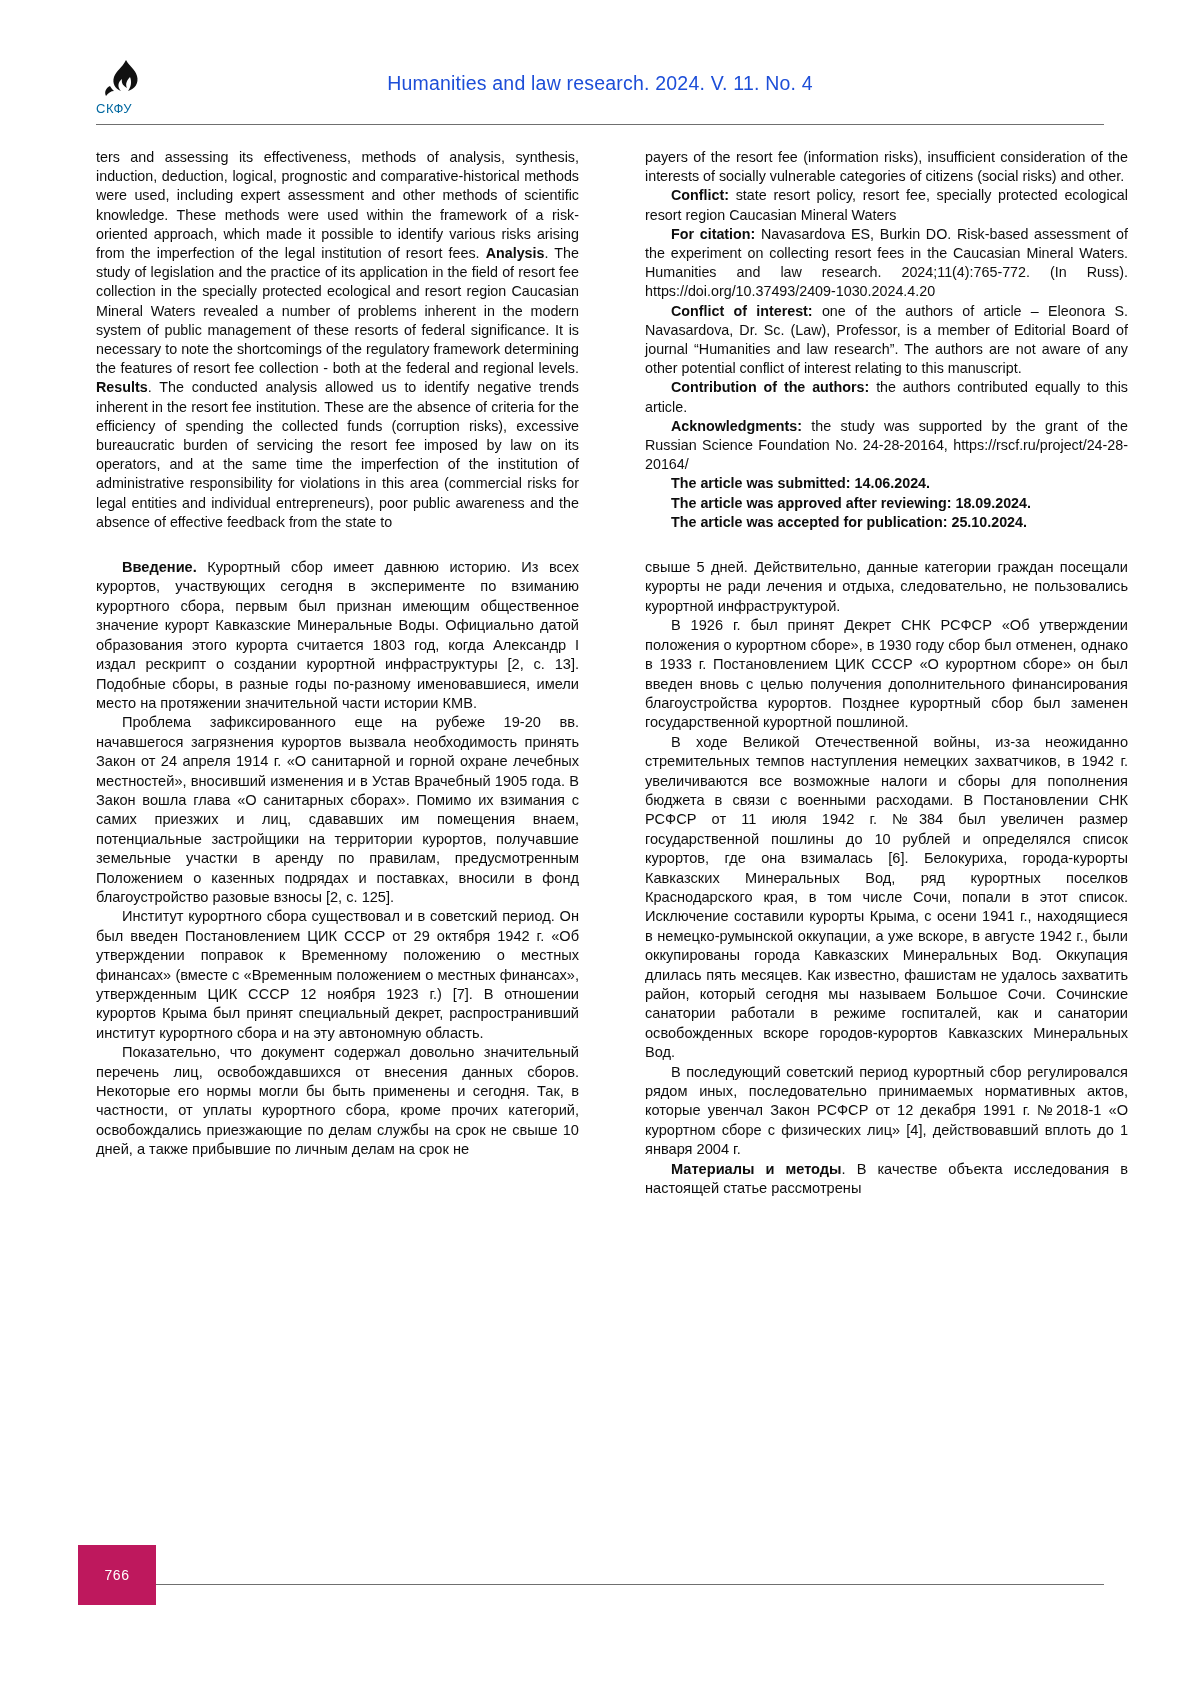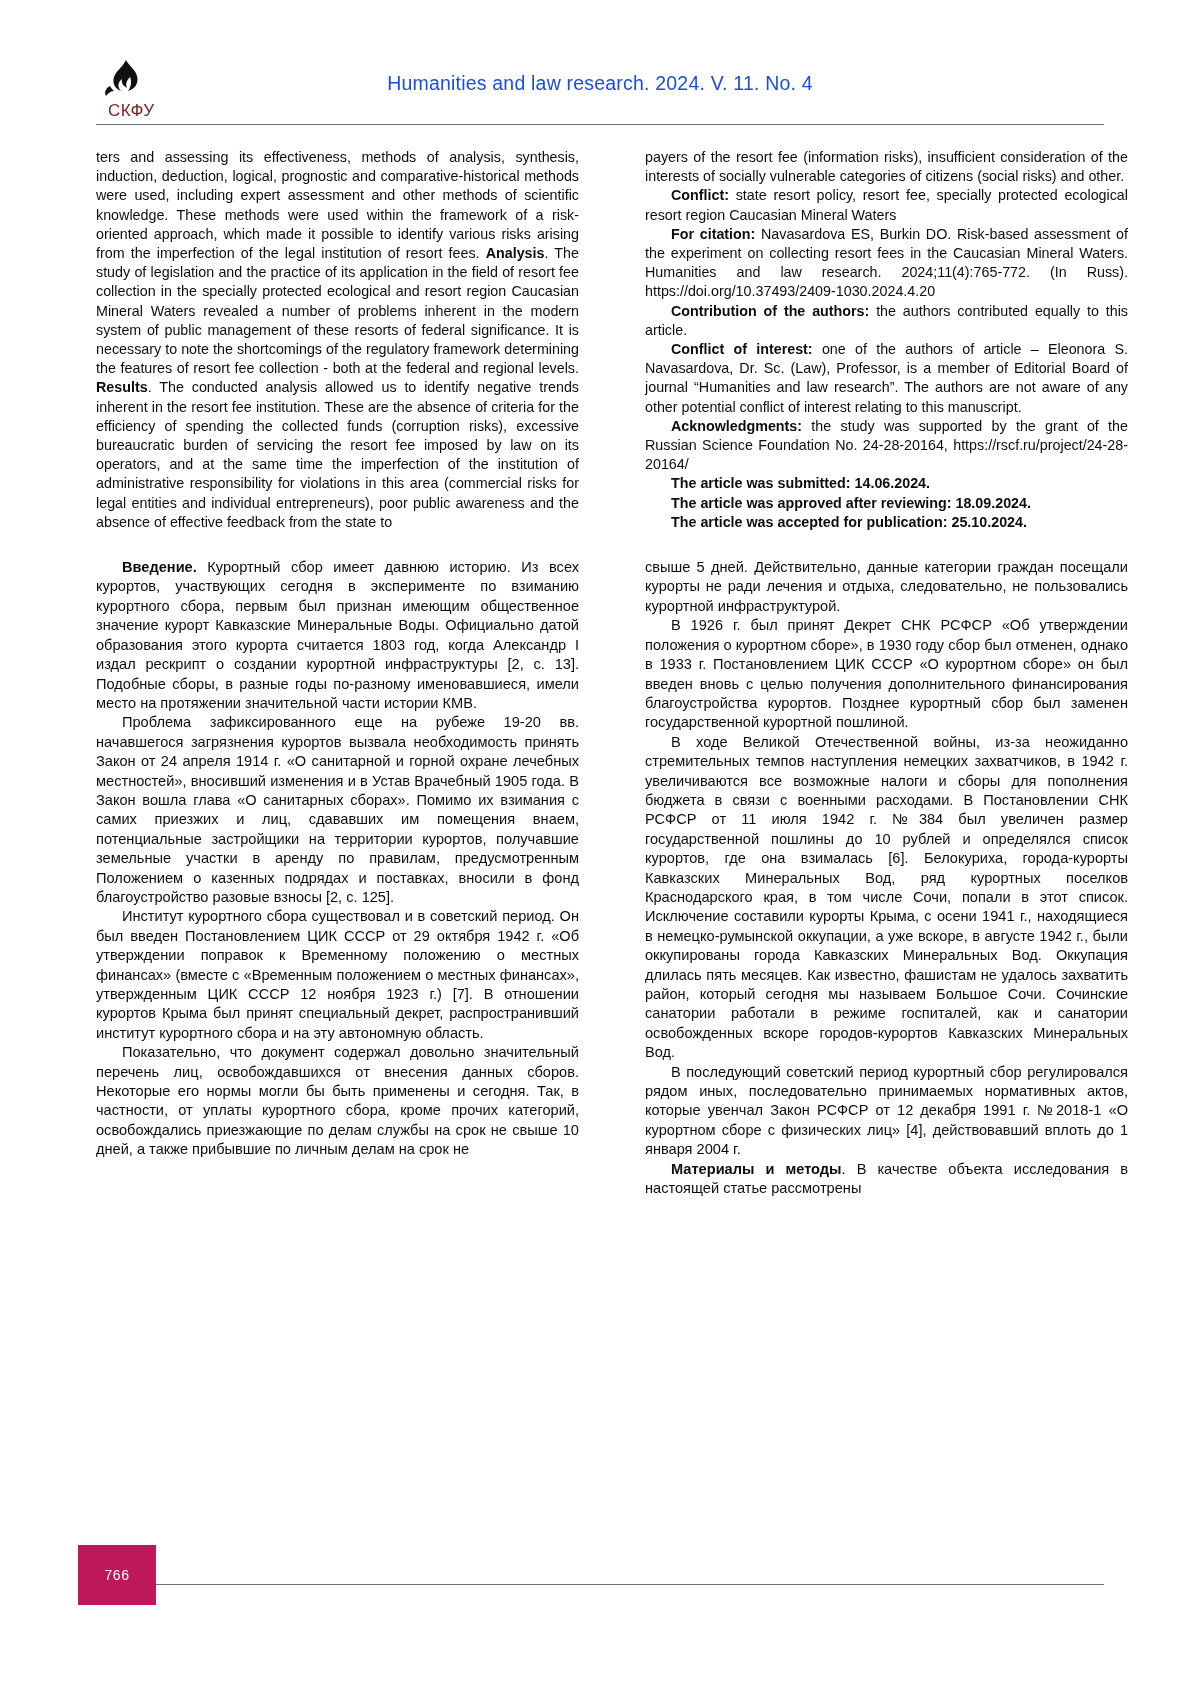--- a/index.html
+++ b/index.html
@@ -35,24 +35,24 @@
     height: 62px;
   }
   .logo-mark {
     position: relative;
     width: 46px;
     height: 42px;
     margin-left: 6px;
   }
   .logo-mark svg { display: block; }
   .logo-text {
-    font-size: 17px;
+    font-size: 13px;
     letter-spacing: 0.5px;
-    color: #7f1d1d;
-    margin-left: 12px;
+    color: #0369a1;
+    margin-left: 0;
     margin-top: 1px;
     font-family: "Liberation Sans", sans-serif;
   }
   .header-title {
     position: absolute;
     left: 0;
     right: 0;
     top: 14px;
     text-align: center;
     font-size: 19.5px;
@@ -153,22 +153,22 @@
       <p class="indent">Проблема зафиксированного еще на рубеже 19-20 вв. начавшегося загрязнения курортов вызвала необходимость принять Закон от 24 апреля 1914 г. «О санитарной и горной охране лечебных местностей», вносивший изменения и в Устав Врачебный 1905 года. В Закон вошла глава «О санитарных сборах». Помимо их взимания с самих приезжих и лиц, сдававших им помещения внаем, потенциальные застройщики на территории курортов, получавшие земельные участки в аренду по правилам, предусмотренным Положением о казенных подрядах и поставках, вносили в фонд благоустройство разовые взносы [2, с. 125].</p>
       <p class="indent">Институт курортного сбора существовал и в советский период. Он был введен Постановлением ЦИК СССР от 29 октября 1942 г. «Об утверждении поправок к Временному положению о местных финансах» (вместе с «Временным положением о местных финансах», утвержденным ЦИК СССР 12 ноября 1923 г.) [7]. В отношении курортов Крыма был принят специальный декрет, распространивший институт курортного сбора и на эту автономную область.</p>
       <p class="indent">Показательно, что документ содержал довольно значительный перечень лиц, освобождавшихся от внесения данных сборов. Некоторые его нормы могли бы быть применены и сегодня. Так, в частности, от уплаты курортного сбора, кроме прочих категорий, освобождались приезжающие по делам службы на срок не свыше 10 дней, а также прибывшие по личным делам на срок не</p>
     </div>
 
     <div class="col">
       <div class="abstract">
         <p>payers of the resort fee (information risks), insufficient consideration of the interests of socially vulnerable categories of citizens (social risks) and other.</p>
         <p class="indent"><b>Conflict:</b><span> state resort policy, resort fee, specially protected ecological resort region Caucasian Mineral Waters</span></p>
         <p class="indent"><b>For citation:</b><span> Navasardova ES, Burkin DO. Risk-based assessment of the experiment on collecting resort fees in the Caucasian Mineral Waters. Humanities and law research. 2024;11(4):765-772. (In Russ). https://doi.org/10.37493/2409-1030.2024.4.20</span></p>
+        <p class="indent"><b>Conflict of interest:</b><span> one of the authors of article – Eleonora S. Navasardova, Dr. Sc. (Law), Professor, is a member of Editorial Board of journal “Humanities and law research”. The authors are not aware of any other potential conflict of interest relating to this manuscript.</span></p>
         <p class="indent"><b>Contribution of the authors:</b><span> the authors contributed equally to this article.</span></p>
-        <p class="indent"><b>Conflict of interest:</b><span> one of the authors of article – Eleonora S. Navasardova, Dr. Sc. (Law), Professor, is a member of Editorial Board of journal “Humanities and law research”. The authors are not aware of any other potential conflict of interest relating to this manuscript.</span></p>
         <p class="indent"><b>Acknowledgments:</b><span> the study was supported by the grant of the Russian Science Foundation No. 24-28-20164, https://rscf.ru/project/24-28-20164/</span></p>
         <p class="indent nojust">The article was submitted: 14.06.2024.</p>
         <p class="indent nojust">The article was approved after reviewing: 18.09.2024.</p>
         <p class="indent nojust">The article was accepted for publication: 25.10.2024.</p>
       </div>
 
       <div class="gap-big"></div>
 
       <p>свыше 5 дней. Действительно, данные категории граждан посещали курорты не ради лечения и отдыха, следовательно, не пользовались курортной инфраструктурой.</p>
       <p class="indent">В 1926 г. был принят Декрет СНК РСФСР «Об утверждении положения о курортном сборе», в 1930 году сбор был отменен, однако в 1933 г. Постановлением ЦИК СССР «О курортном сборе» он был введен вновь с целью получения дополнительного финансирования благоустройства курортов. Позднее курортный сбор был заменен государственной курортной пошлиной.</p>

